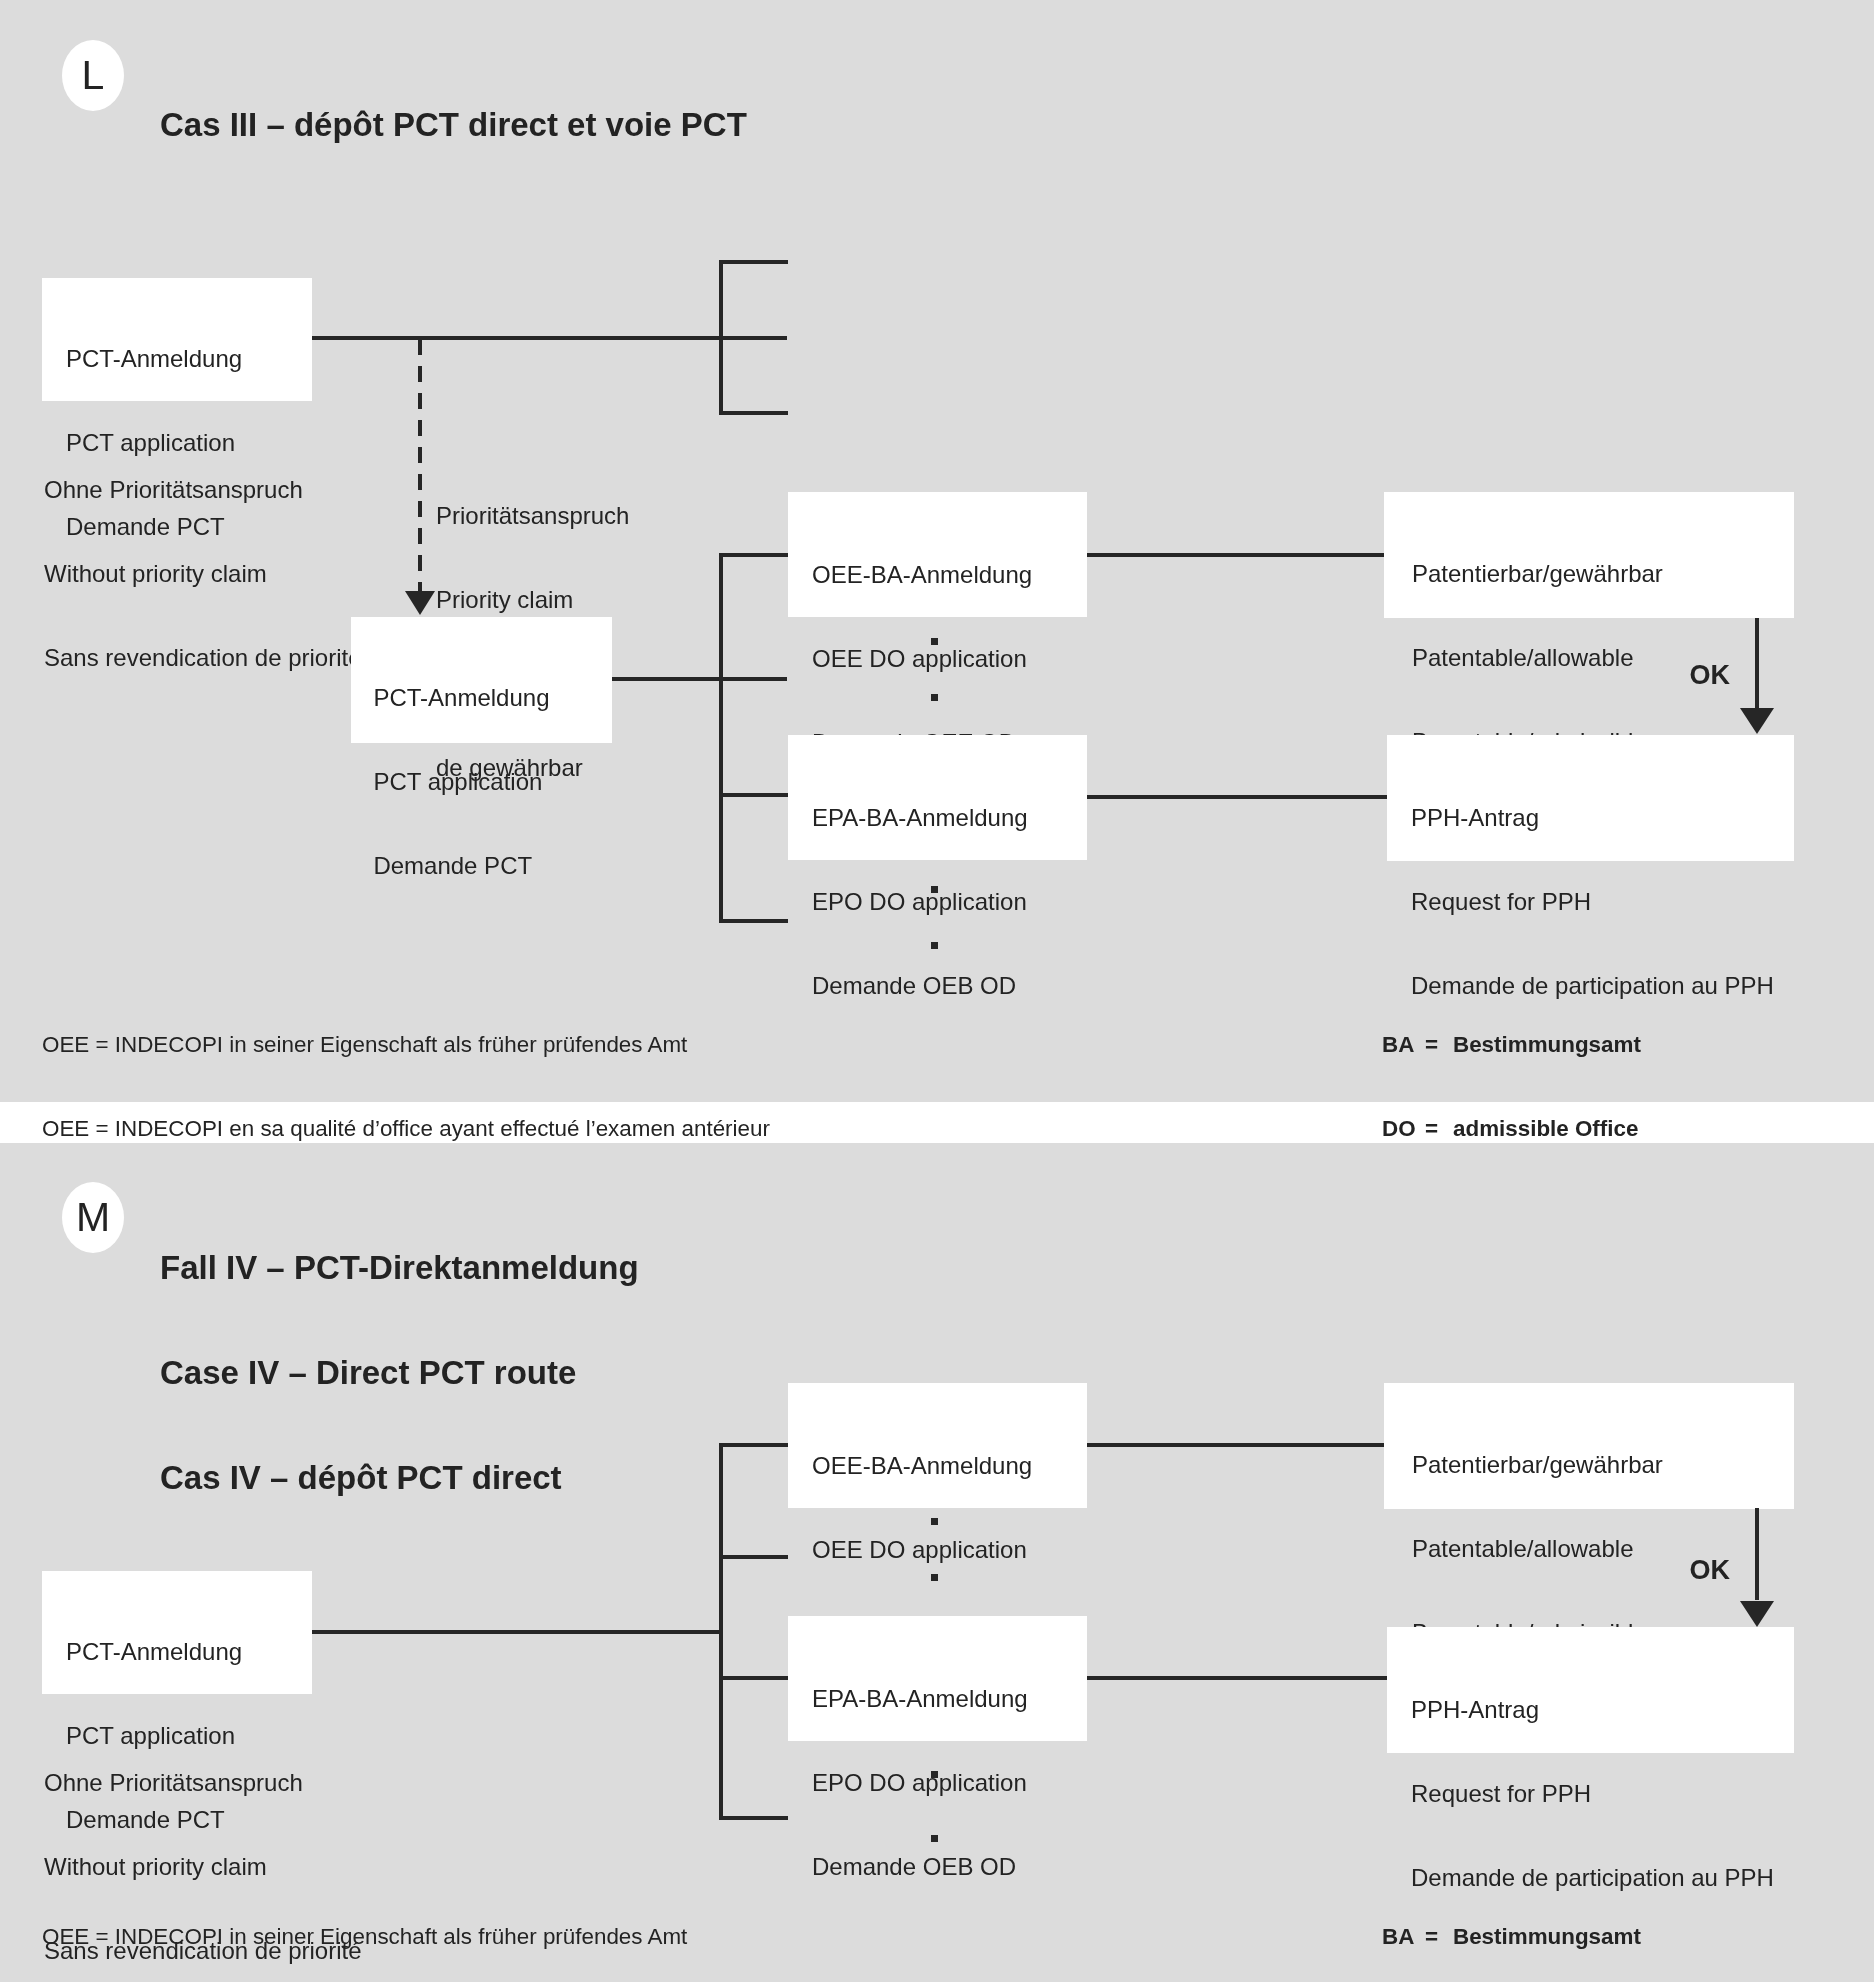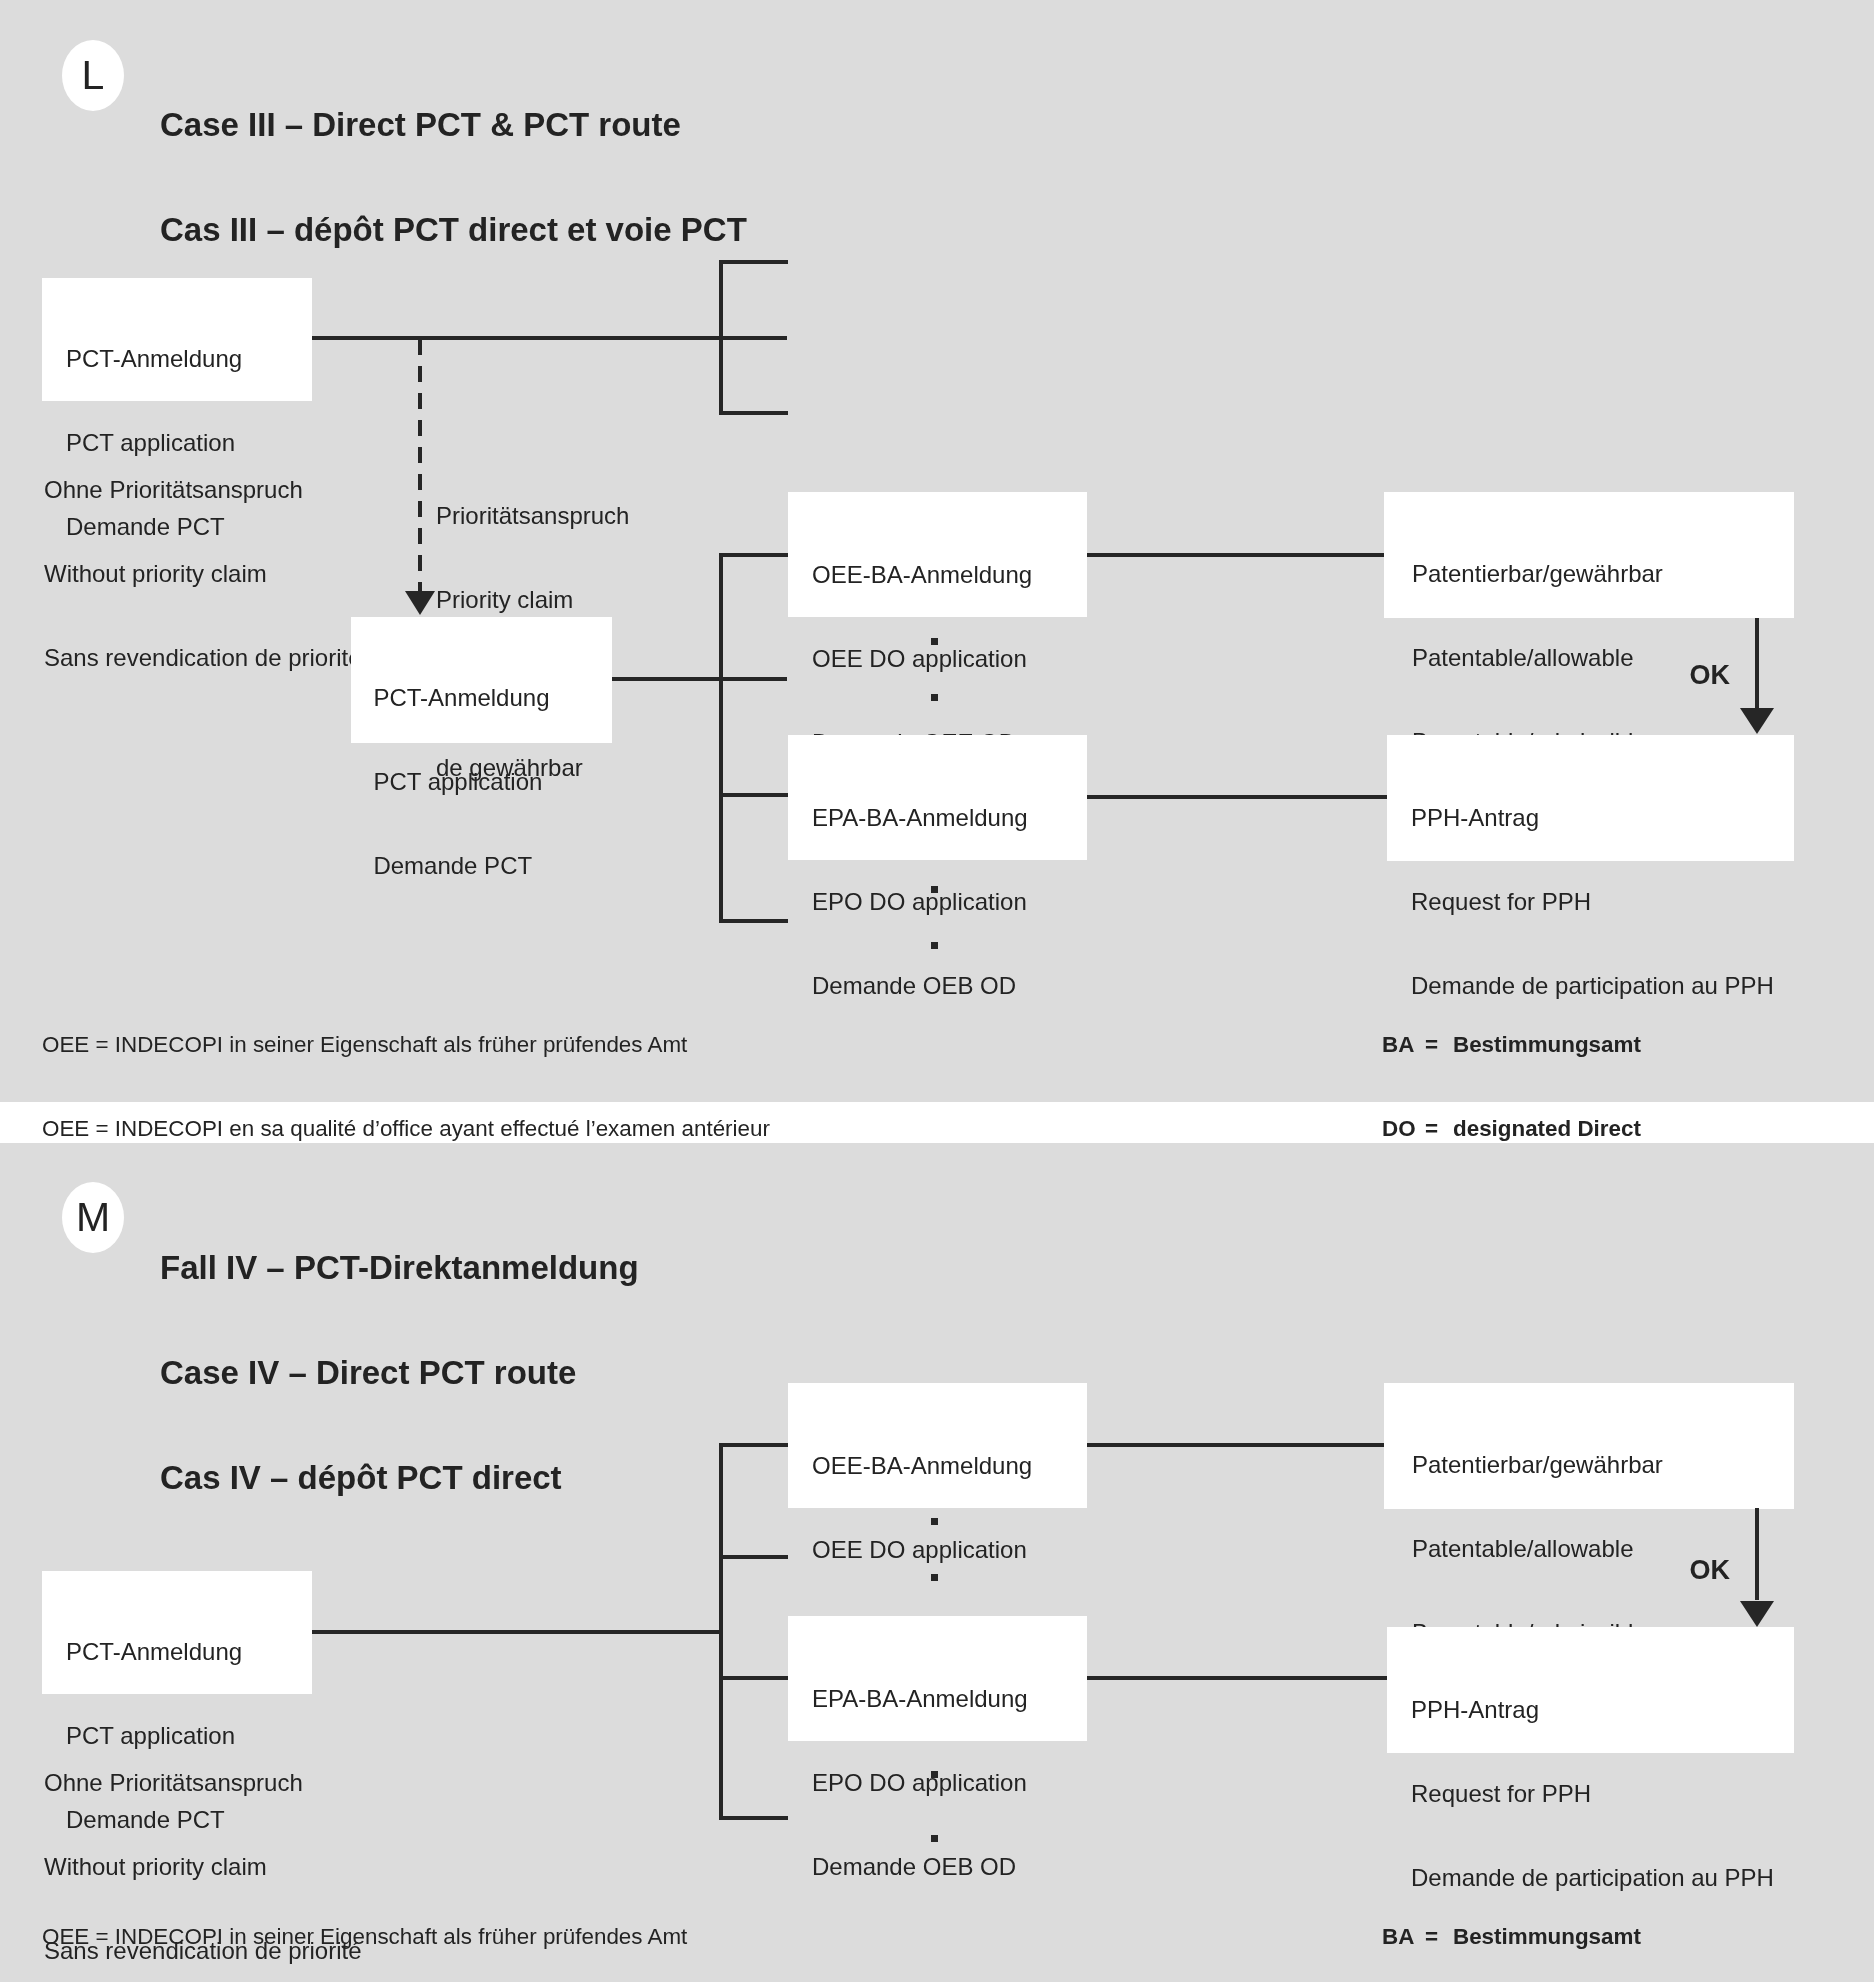--- a/index.html
+++ b/index.html
@@ -34,21 +34,20 @@
 
 <div class="page">
 
   <section class="panel" id="panel1">
 
     <div class="badge" style="left:62px;top:40px;width:62px;height:71px">
       <span>L</span>
     </div>
 
     <div class="title" style="left:160px;top:37px">
-      <div>Case III – Direct PCT &amp; PCT route</div>
       <div>Cas III – dépôt PCT direct et voie PCT</div>
     </div>
 
     <div class="box" style="left:42px;top:278px;width:270px;height:123px;padding:11.2px 0 0 24px">
       <div>PCT-Anmeldung</div>
       <div>PCT application</div>
       <div>Demande PCT</div>
     </div>
 
     <div class="txt" style="left:44px;top:420px">
@@ -129,21 +128,21 @@
 
     <div class="fn" style="left:1382px;top:975px">
       <div class="fnrow">
         <span class="abbr">BA</span>
         <span class="eq">=</span>
         <span>Bestimmungsamt</span>
       </div>
       <div class="fnrow">
         <span class="abbr">DO</span>
         <span class="eq">=</span>
-        <span>designated Direct</span>
+        <span>admissible Office</span>
       </div>
       <div class="fnrow">
         <span class="abbr">OD</span>
         <span class="eq">=</span>
         <span>office désigné</span>
       </div>
     </div>
   </section>
 
   <section class="panel" id="panel2">

